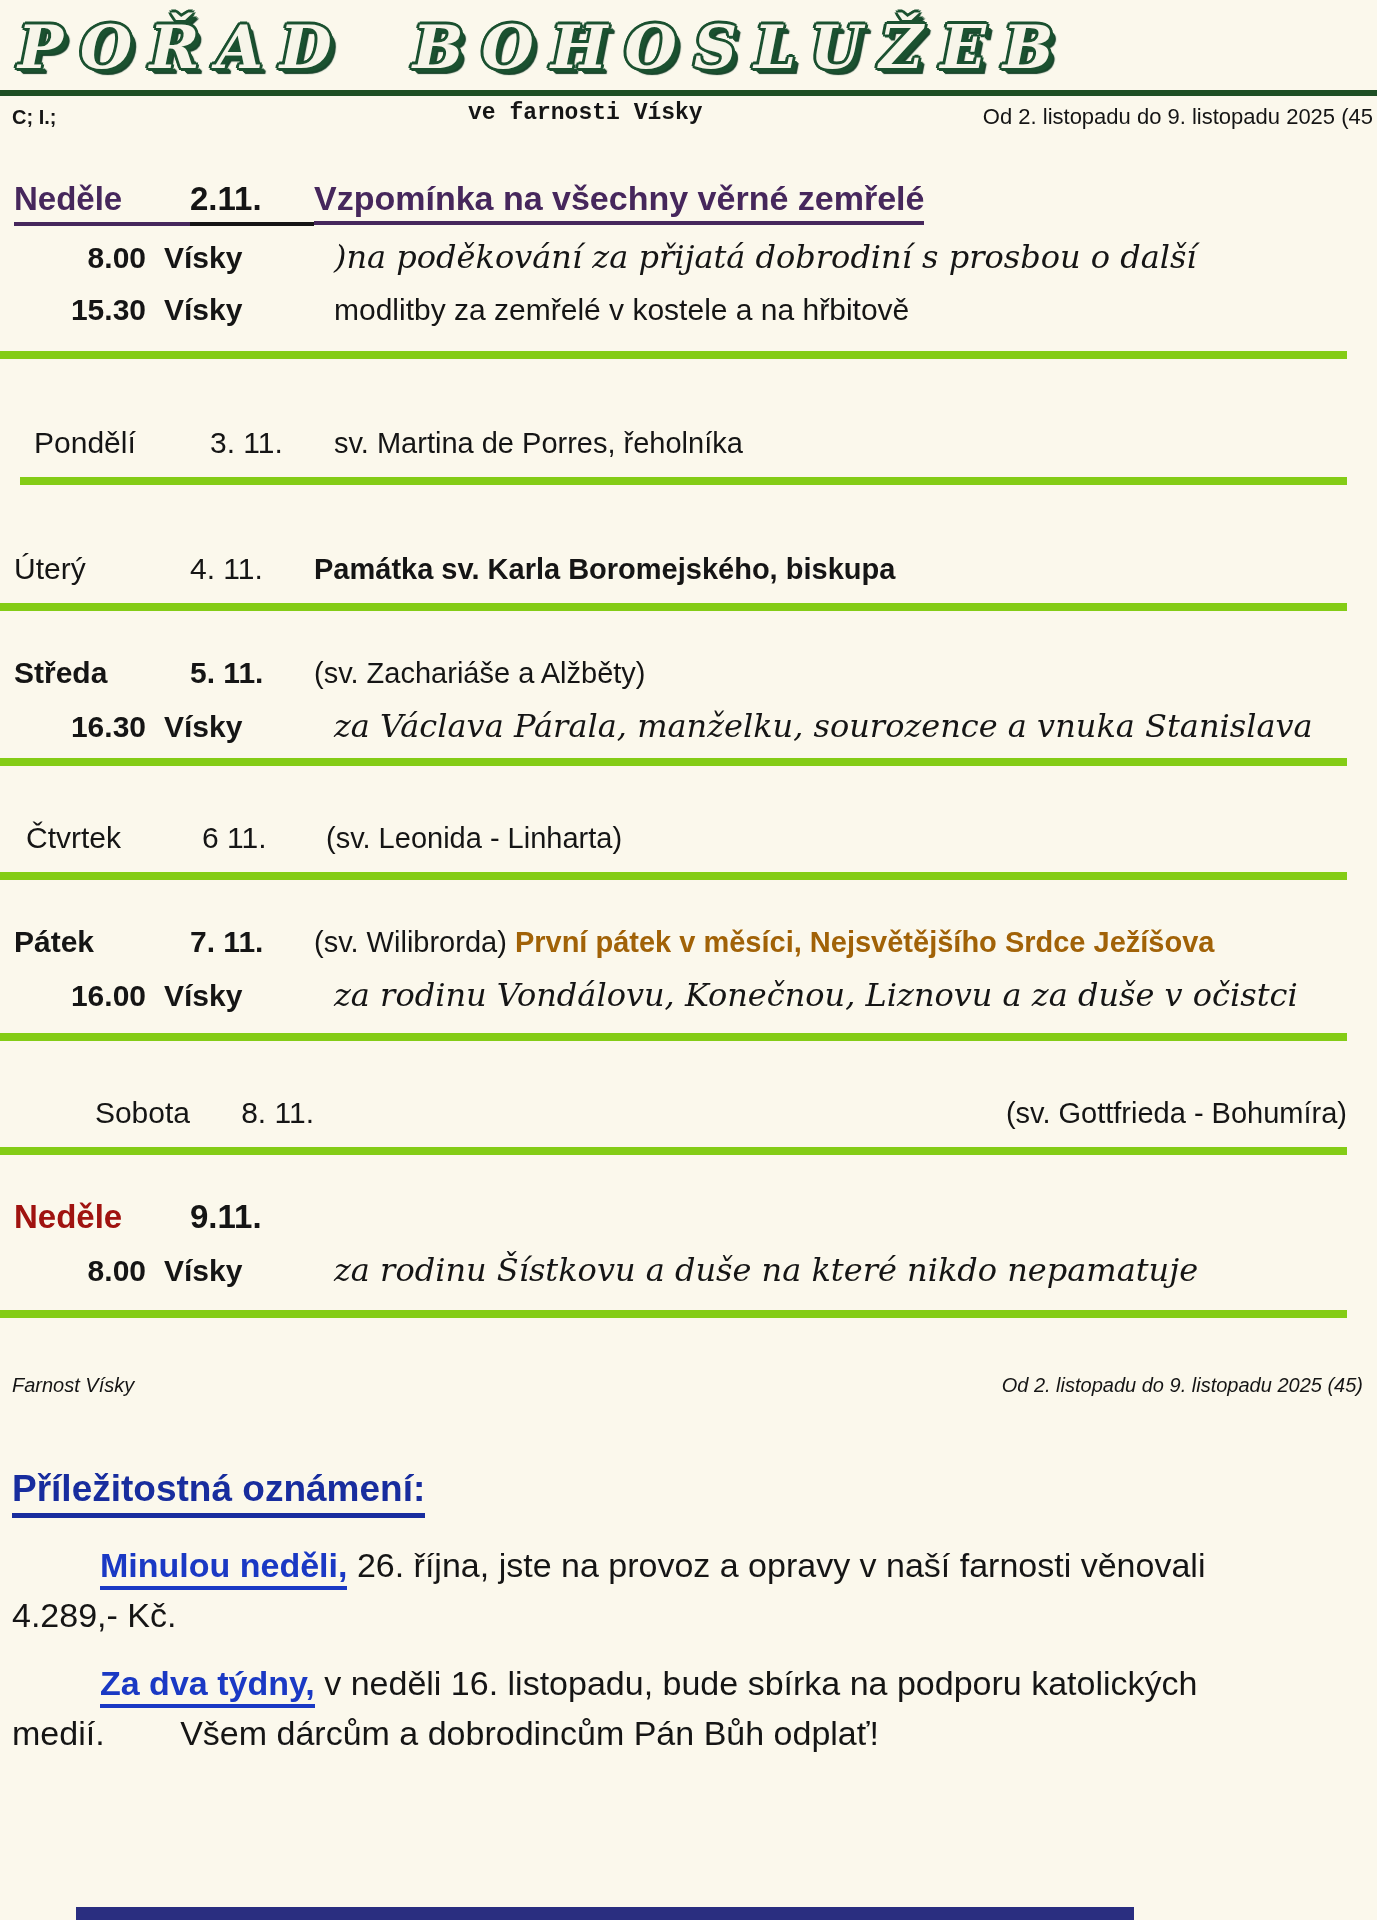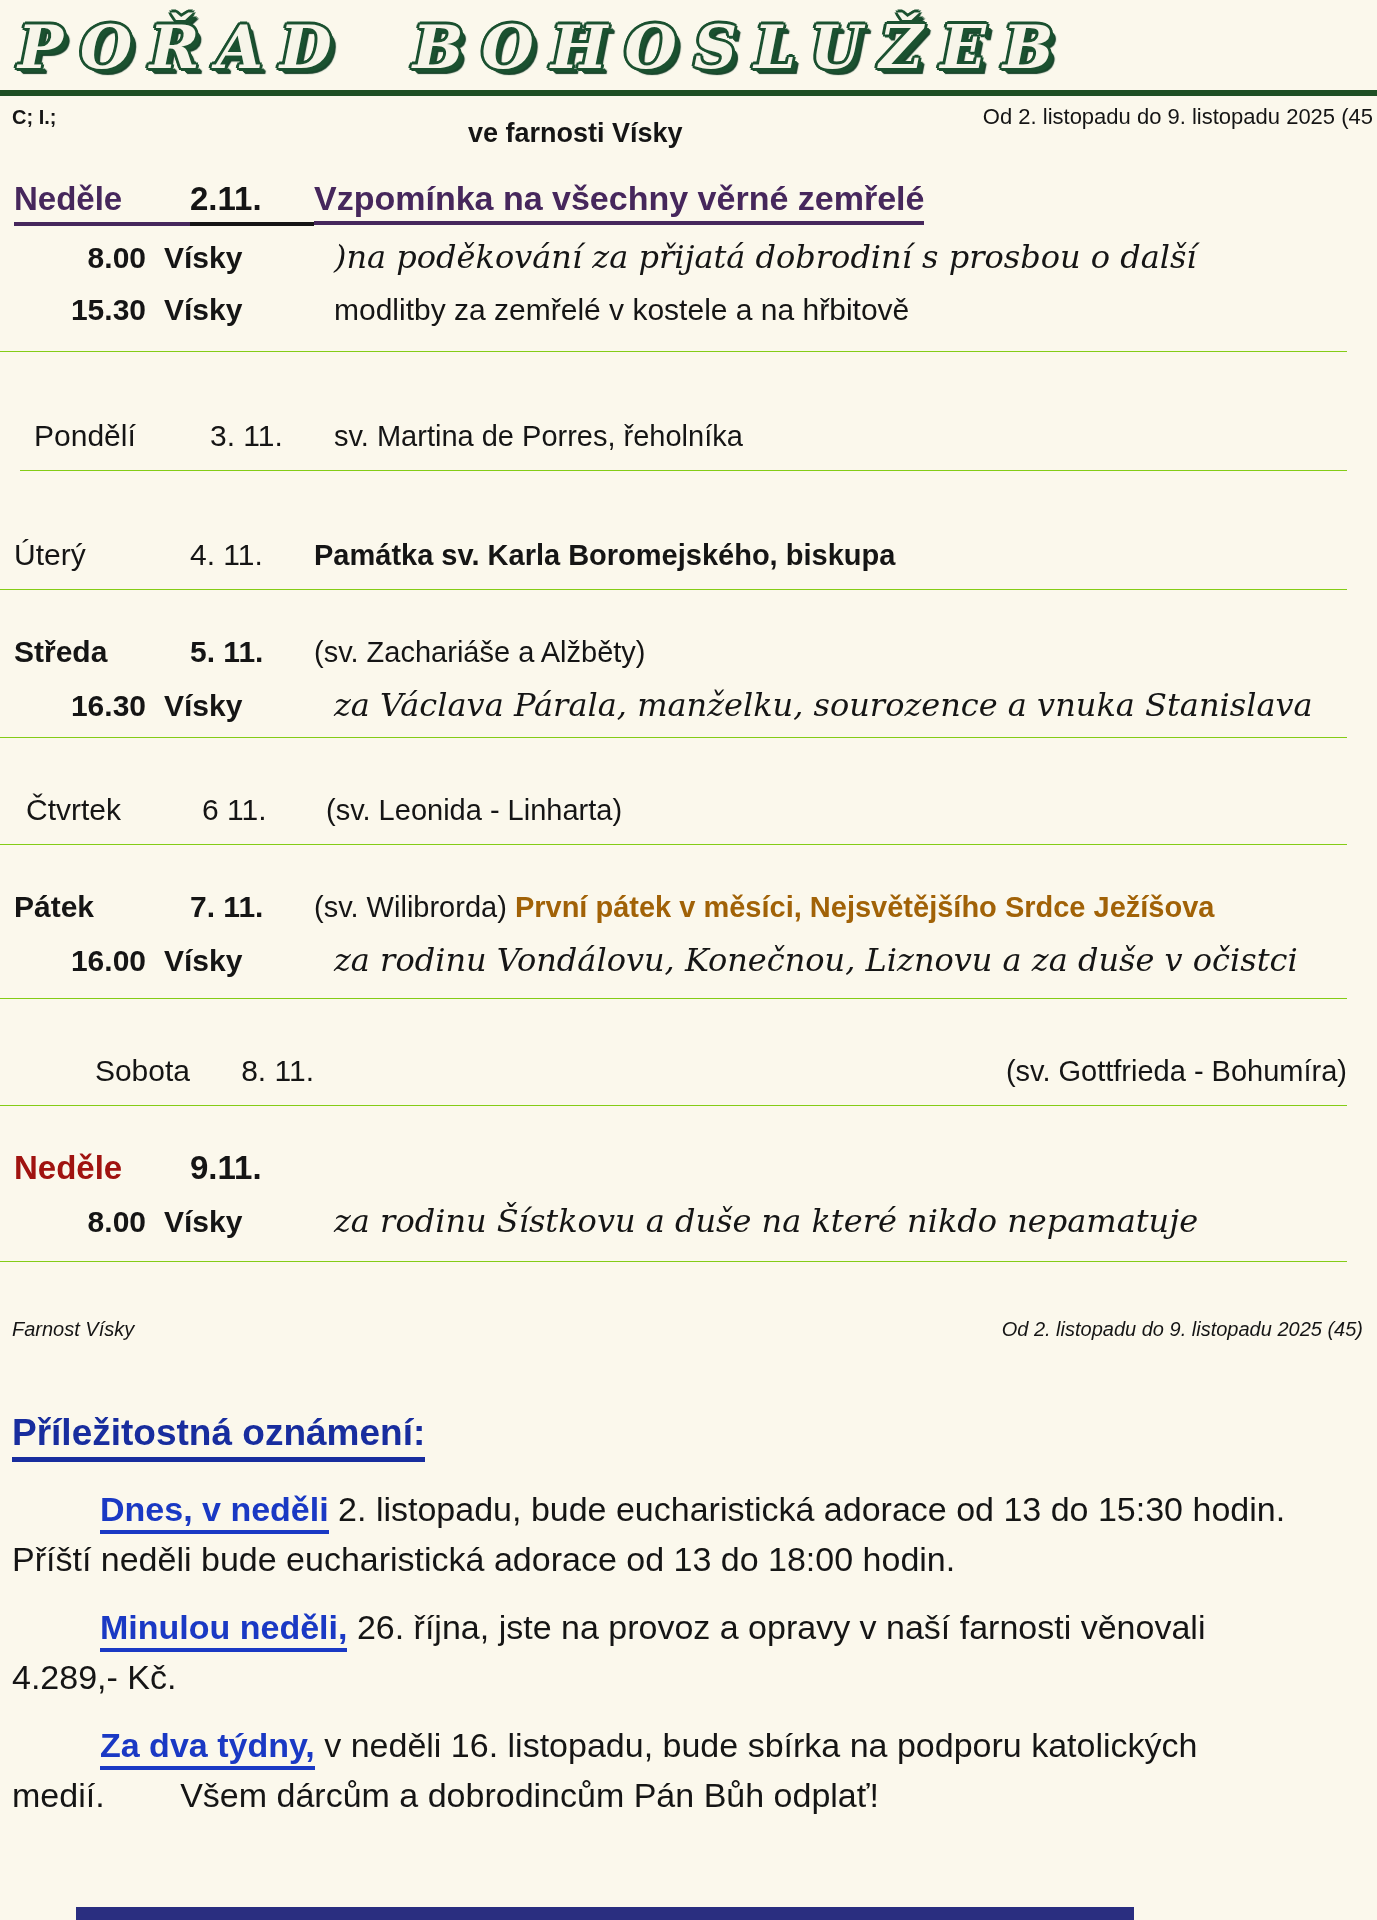--- a/index.html
+++ b/index.html
@@ -23,25 +23,25 @@
       -2px -2px 0 #1b5130, 2px -2px 0 #1b5130,
       -2px  2px 0 #1b5130, 2px  2px 0 #1b5130,
       -3px  0   0 #1b5130, 3px  0   0 #1b5130,
        0   -3px 0 #1b5130, 0    3px 0 #1b5130,
        4px  4px 0 #1b5130, 5px  5px 0 #194a2c, 6px 6px 1px #16402a;
   }
   .green-rule{height:6px;background:#1e4f24;margin-top:8px;}
   
   .header-row{position:relative;height:46px;}
   .hdr-left{position:absolute;left:12px;top:10px;font-weight:bold;font-size:20px;}
-  .hdr-center{position:absolute;left:468px;top:22px;font-weight:bold;font-size:27px;}
+  .hdr-center{position:absolute;left:468px;top:4px;font-weight:bold;font-size:23px;font-family:Liberation Mono, monospace;}
   .hdr-right{position:absolute;right:4px;top:8px;font-size:22px;white-space:nowrap;}
   
   #schedule{margin-right:30px;}
-  .section{border-bottom:1px solid #84cc16;}
+  .section{border-bottom:8px solid #84cc16;}
   #schedule .section:nth-child(1){padding:34px 0 20px;}
   #schedule .section:nth-child(2){padding:62px 0 12px;margin-left:20px;}
   #schedule .section:nth-child(3){padding:62px 0 12px;}
   #schedule .section:nth-child(4){padding:40px 0 10px;}
   #schedule .section:nth-child(5){padding:50px 12px 12px;}
   #schedule .section:nth-child(6){padding:40px 0 16px;}
   #schedule .section:nth-child(7){padding:50px 0 12px;text-align:right;}
   #schedule .section:nth-child(8){padding:40px 0 18px;}
   .day-row{display:grid;grid-template-columns:176px 124px 1fr;padding-left:14px;
            font-size:30px;line-height:44px;align-items:baseline;}
@@ -174,20 +174,19 @@
     </div>
 
   <div class="footer-row">
     <span class="ftr-left">Farnost Vísky</span>
     <span class="ftr-right">Od 2. listopadu do 9. listopadu 2025 (45)</span>
   </div>
 
   <div class="ann">
     <div class="ann-heading">Příležitostná oznámení:</div>
     <div id="ann-list">
-        <p class="ann-p"><span class="lead">Dnes, v neděli</span><span class="rest"> 2. listopadu, bude eucharistická adorace od 13 do 15:30 hodin. Příští neděli bude eucharistická adorace od 13 do 18:00 hodin.</span></p>
         <p class="ann-p"><span class="lead">Minulou neděli,</span><span class="rest"> 26. října, jste na provoz a opravy v naší farnosti věnovali 4.289,- Kč.</span></p>
         <p class="ann-p"><span class="lead">Za dva týdny,</span><span class="rest"> v neděli 16. listopadu, bude sbírka na podporu katolických medií.&nbsp;&nbsp;&nbsp;&nbsp;&nbsp;&nbsp;&nbsp;&nbsp;Všem dárcům a dobrodincům Pán Bůh odplať!</span></p>
       </div>
   </div>
 
   <div class="bottom-bar"></div>
 </div>
 
 </body></html>

